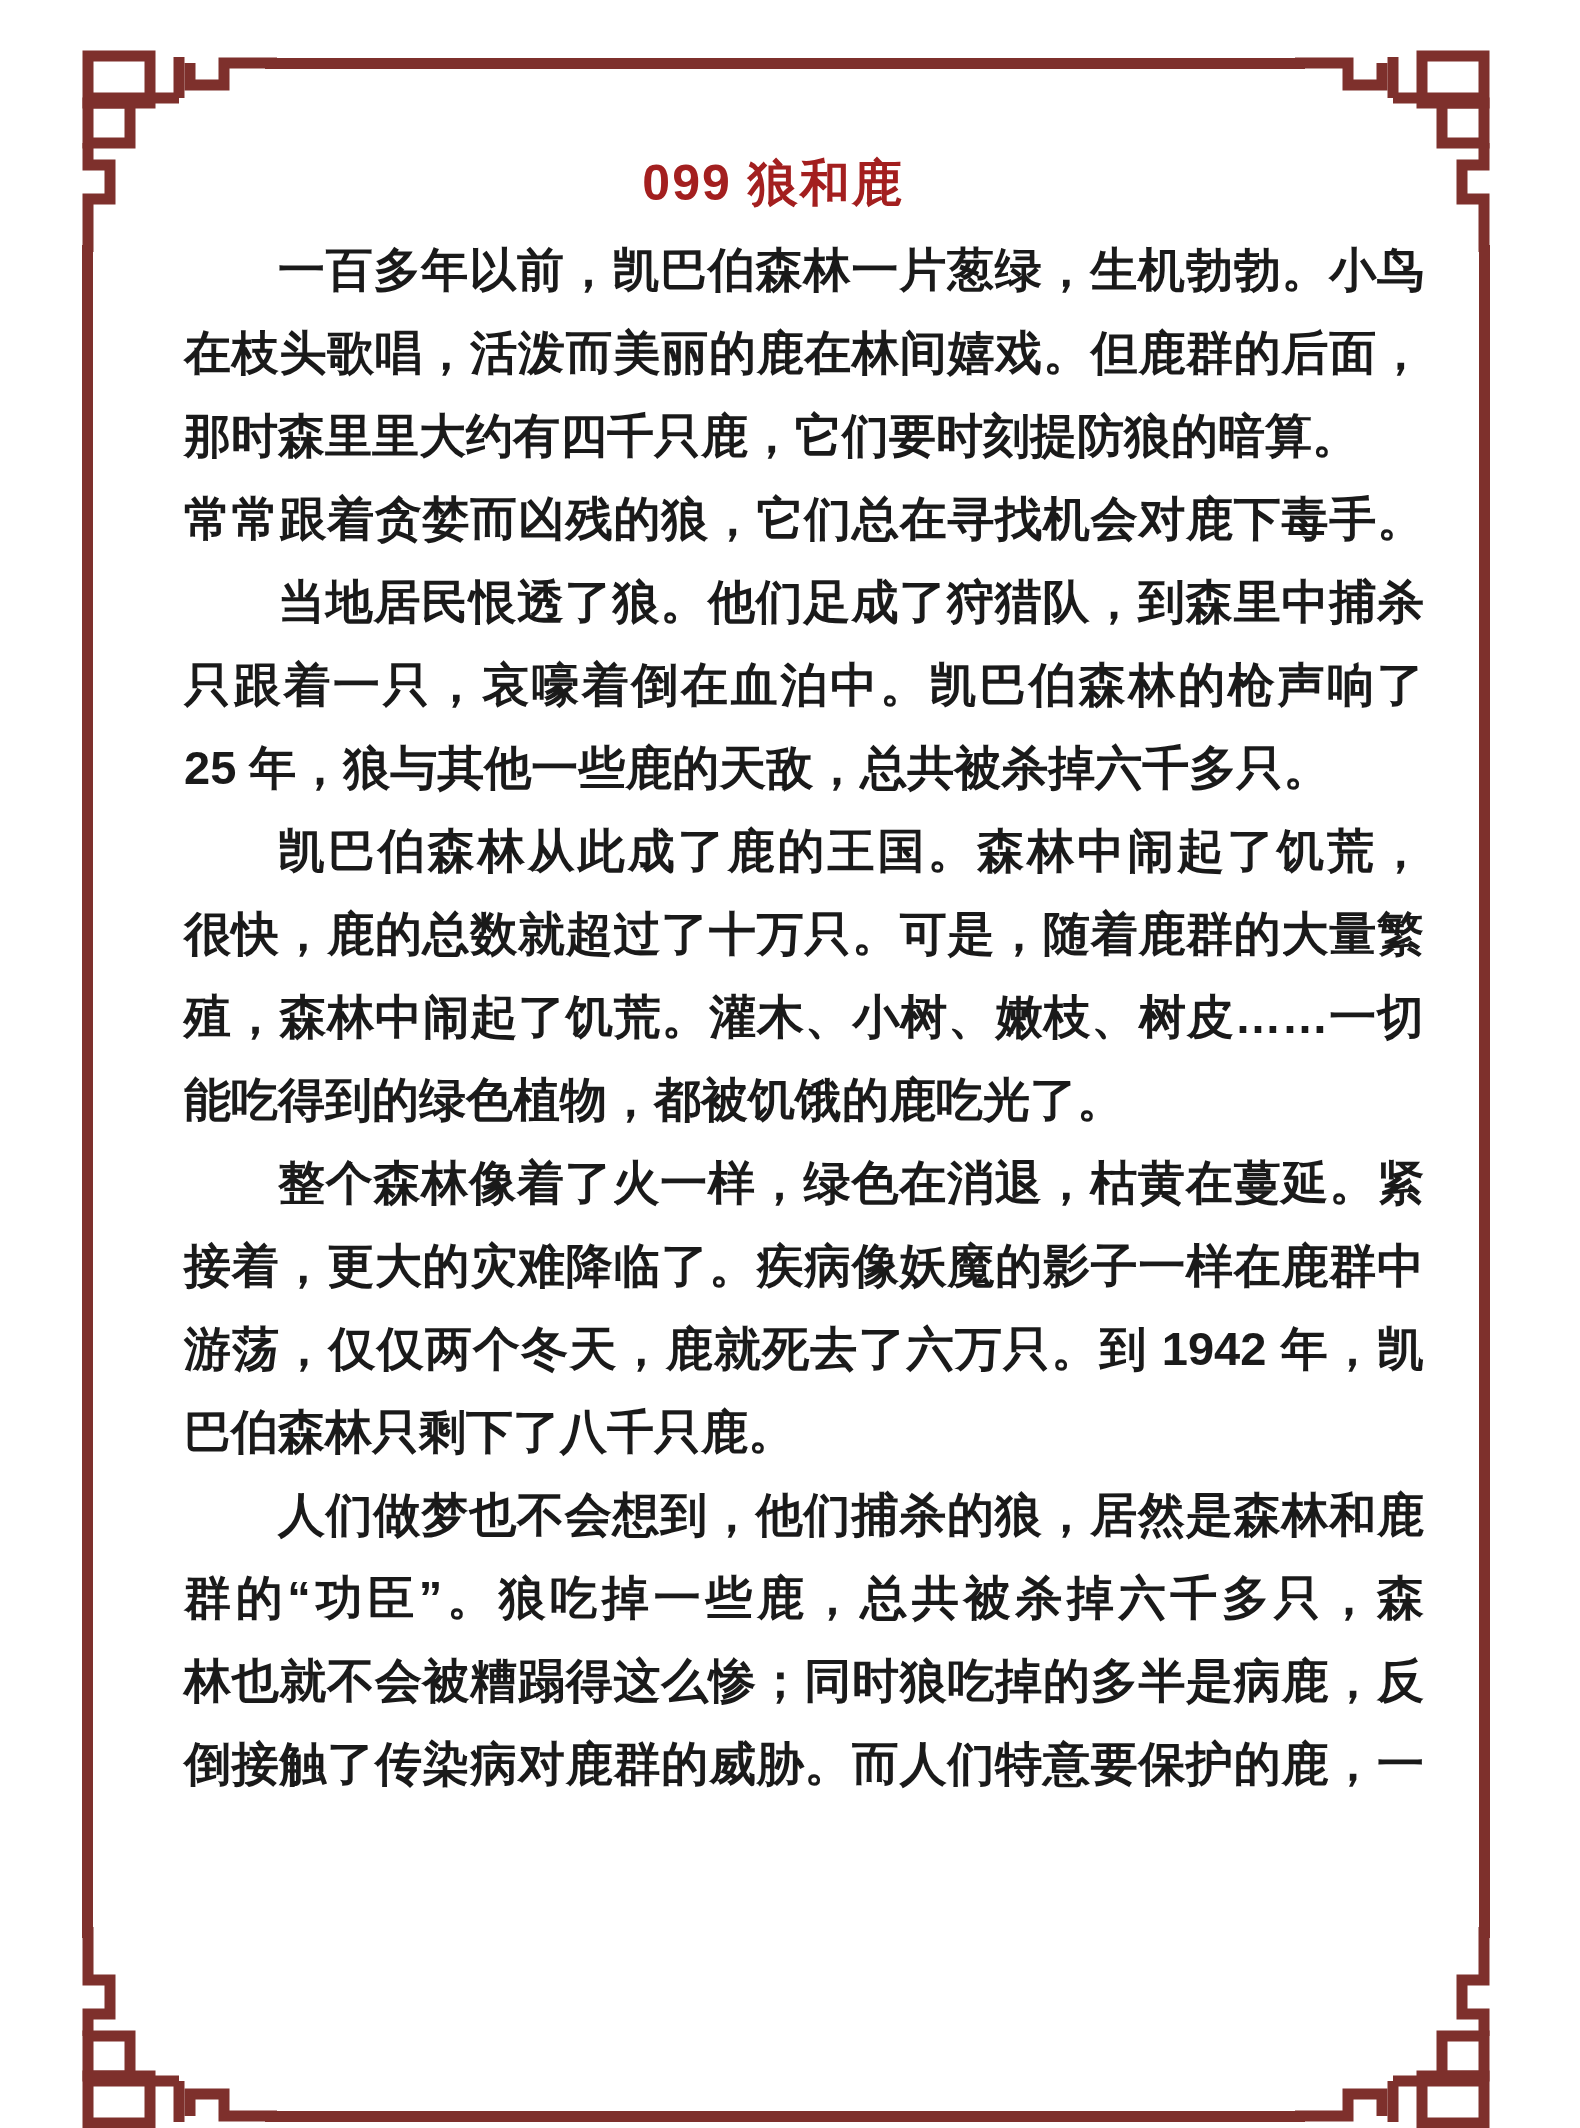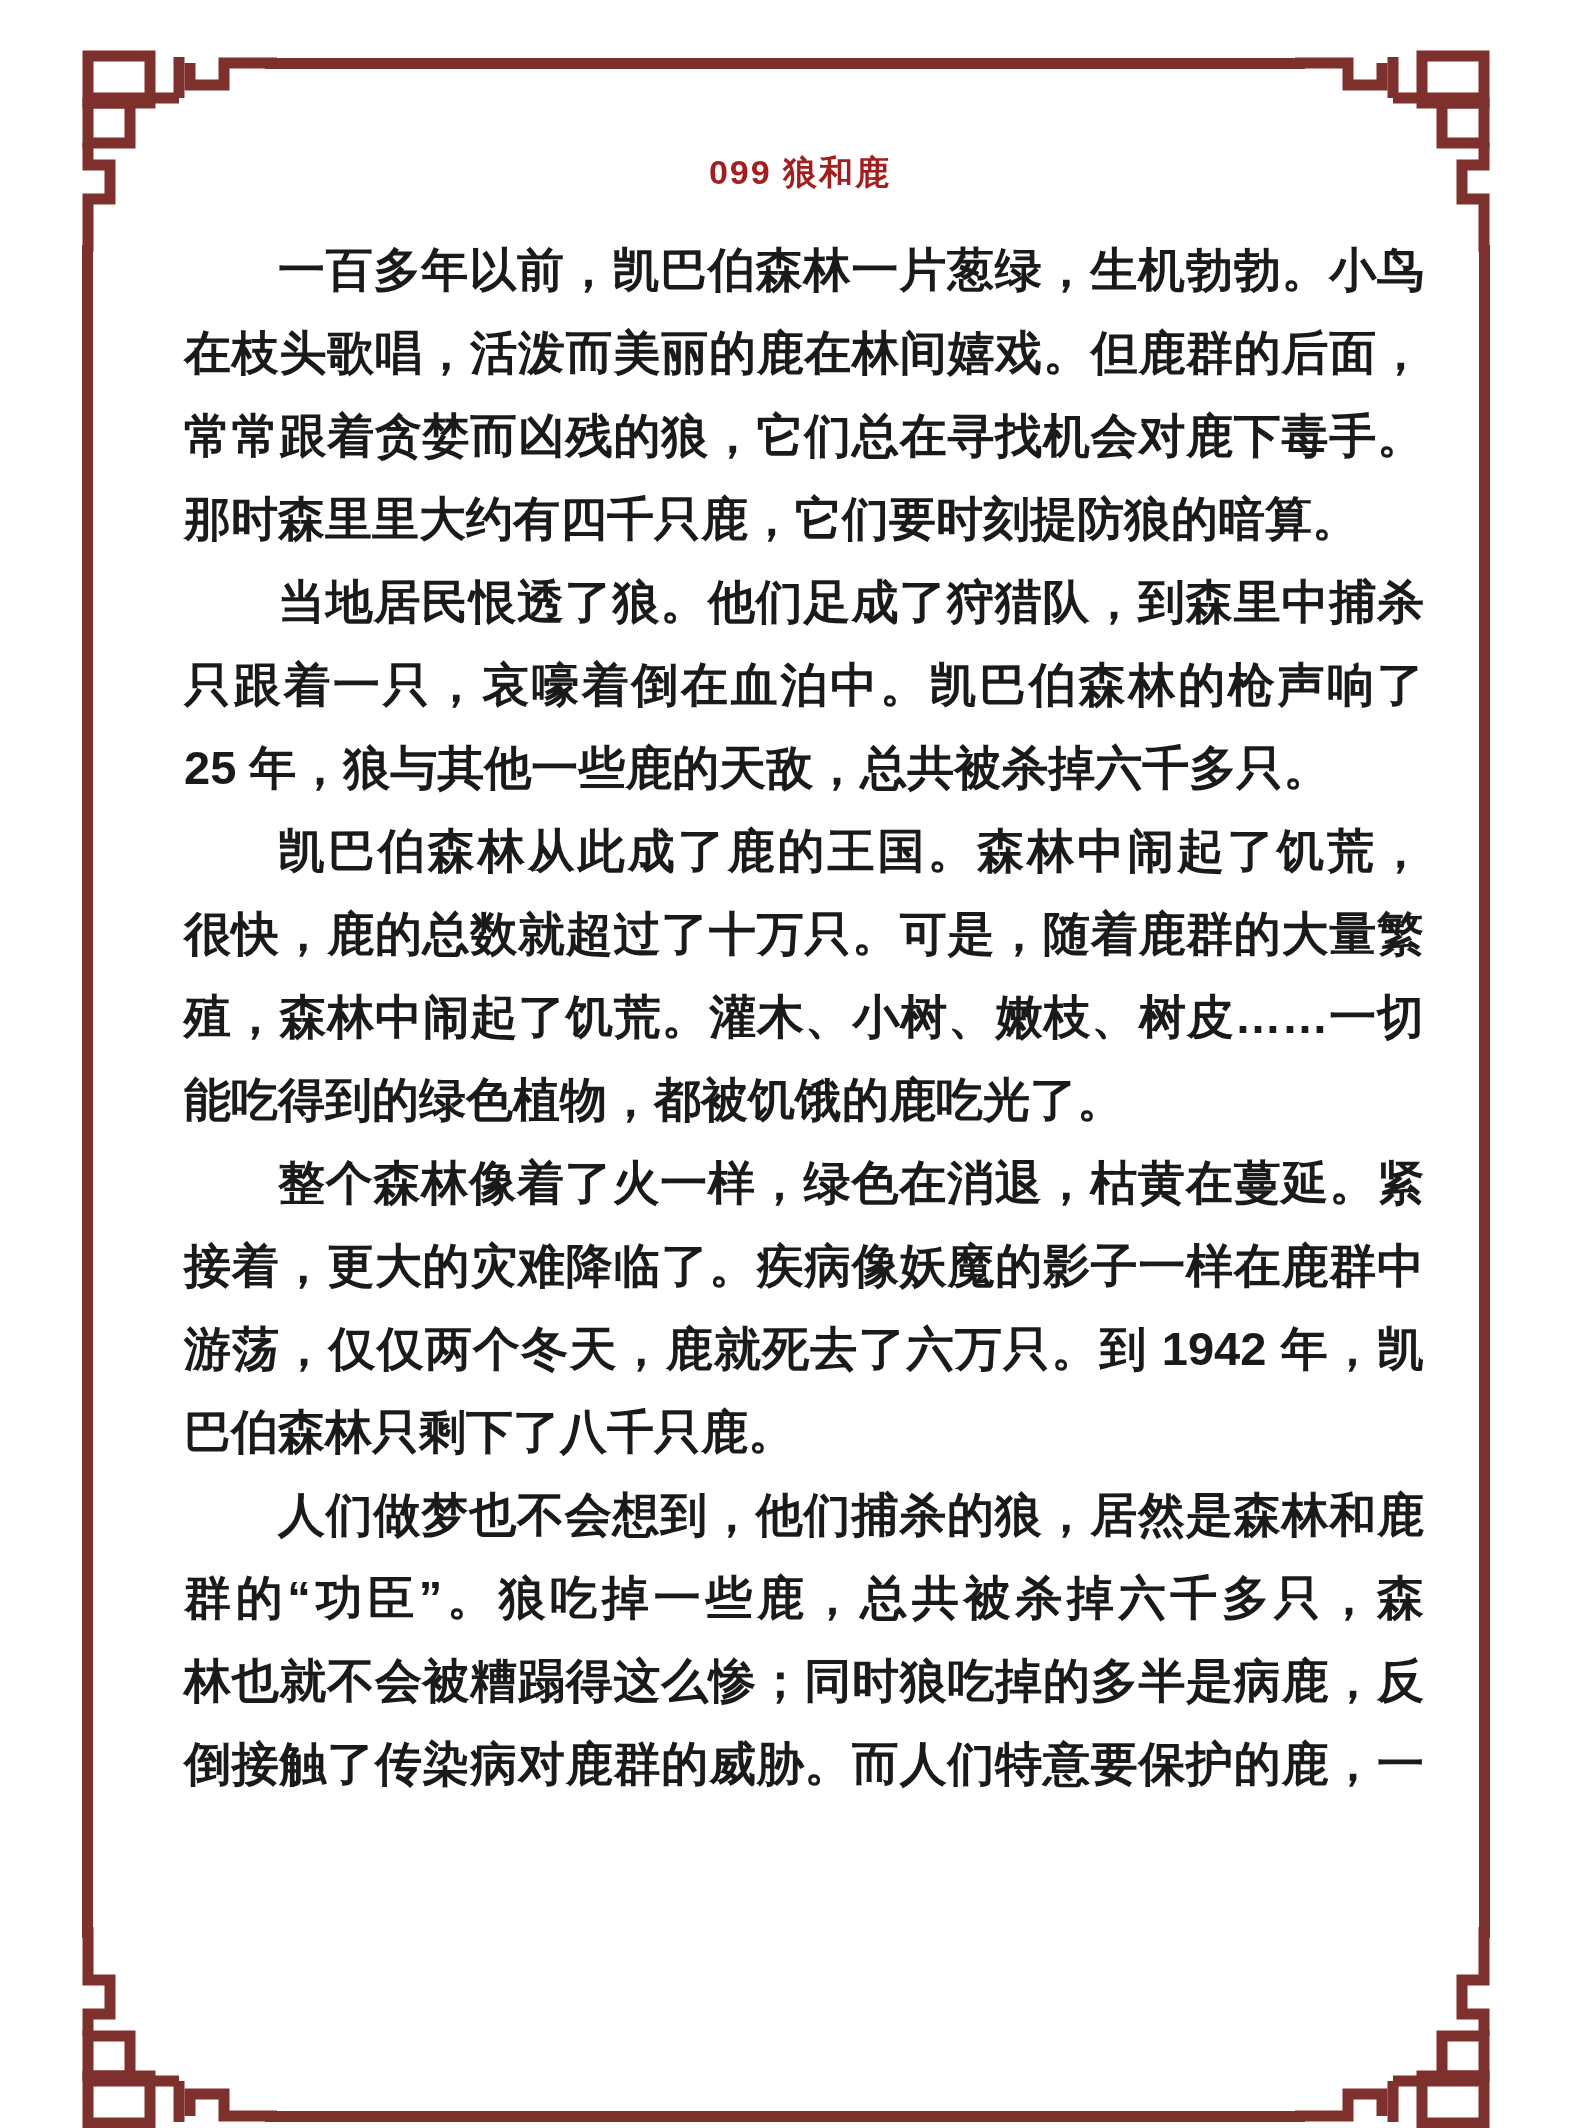--- a/index.html
+++ b/index.html
@@ -32,23 +32,23 @@
     color: var(--border-color, #7E302C);
   }
   .corner.tl { left: 62px;  top: 37px; }
   .corner.tr { right: 70px; top: 37px;    transform: scaleX(-1); }
   .corner.bl { left: 62px;  bottom: -14px; transform: scaleY(-1); }
   .corner.br { right: 70px; bottom: -14px; transform: scale(-1,-1); }
 
   
   .doc-title {
     position: absolute;
-    left: 180px; width: 1240px; top: 150px; height: 60px;
+    left: 153px; width: 1240px; top: 150px; height: 60px;
     text-align: center;
-    font-size: 34px; font-weight: bold;
+    font-size: 50px; font-weight: bold;
     letter-spacing: 2px;
     color: var(--title-color, #A31F1F);
   }
   .text-body {
     position: absolute;
     left: 184px; width: 1240px; top: 228px;
     font-size: 47px; font-weight: bold;
     color: var(--text-color, #1a1a1a);
   }
   .line {
@@ -109,22 +109,22 @@
       <path d="M117 20 V61"></path>
       <path d="M31 61 H117"></path>
     </g>
   </svg>
 
   <div class="doc-title">099 狼和鹿</div>
 
   <div class="text-body">
       <div class="line first">一百多年以前，凯巴伯森林一片葱绿，生机勃勃。小鸟</div>
       <div class="line">在枝头歌唱，活泼而美丽的鹿在林间嬉戏。但鹿群的后面，</div>
+      <div class="line end">那时森里里大约有四千只鹿，它们要时刻提防狼的暗算。</div>
       <div class="line">常常跟着贪婪而凶残的狼，它们总在寻找机会对鹿下毒手。</div>
-      <div class="line end">那时森里里大约有四千只鹿，它们要时刻提防狼的暗算。</div>
       <div class="line first">当地居民恨透了狼。他们足成了狩猎队，到森里中捕杀</div>
       <div class="line">只跟着一只，哀嚎着倒在血泊中。凯巴伯森林的枪声响了</div>
       <div class="line end">25 年，狼与其他一些鹿的天敌，总共被杀掉六千多只。</div>
       <div class="line first">凯巴伯森林从此成了鹿的王国。森林中闹起了饥荒，</div>
       <div class="line">很快，鹿的总数就超过了十万只。可是，随着鹿群的大量繁</div>
       <div class="line">殖，森林中闹起了饥荒。灌木、小树、嫩枝、树皮……一切</div>
       <div class="line end">能吃得到的绿色植物，都被饥饿的鹿吃光了。</div>
       <div class="line first">整个森林像着了火一样，绿色在消退，枯黄在蔓延。紧</div>
       <div class="line">接着，更大的灾难降临了。疾病像妖魔的影子一样在鹿群中</div>
       <div class="line">游荡，仅仅两个冬天，鹿就死去了六万只。到 1942 年，凯</div>

